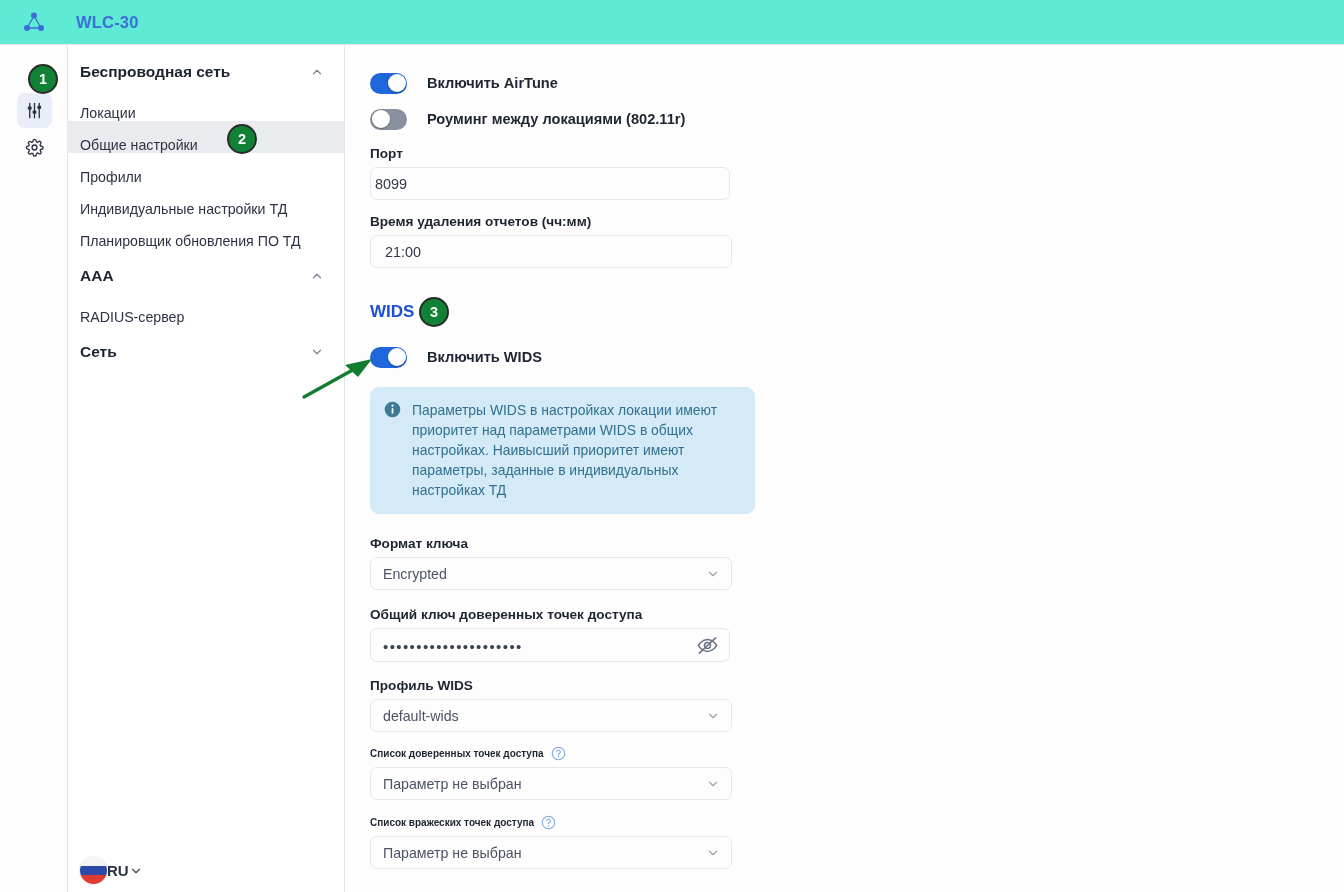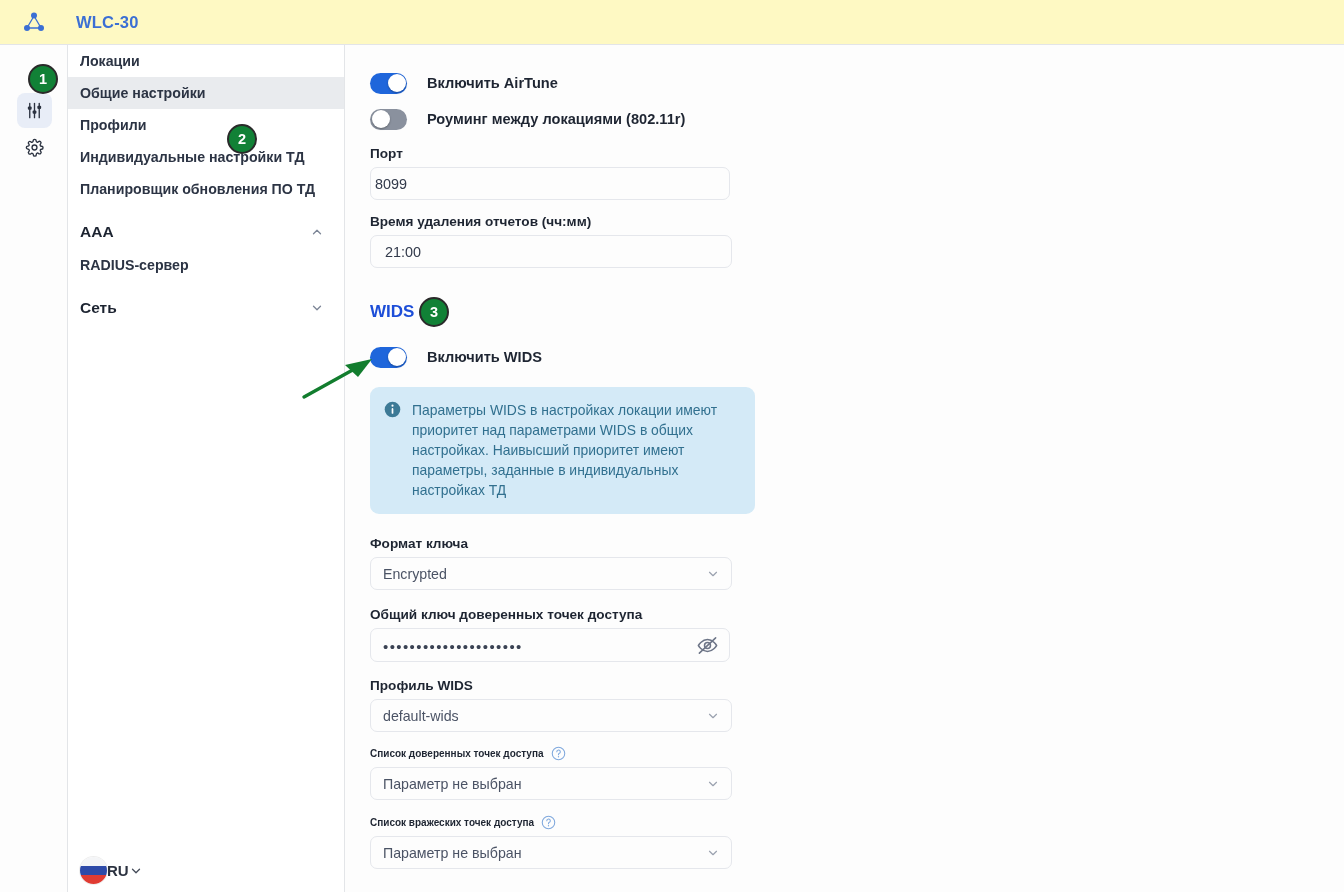--- a/index.html
+++ b/index.html
@@ -8,21 +8,21 @@
     width: 1344px; height: 892px;
     background: #ffffff;
     font-family: "Liberation Sans", "DejaVu Sans", sans-serif;
     overflow: hidden;
   }
   .app { position: relative; width: 1344px; height: 892px; background: #fdfdfd; }
 
   
   .header {
     position: absolute; left: 0; top: 0; width: 1344px; height: 45px;
-    background: #fef9c3;
+    background: #5eead4;
     border-bottom: 1px solid #e3e5e8;
     display: flex; align-items: center;
   }
   .logo-wrap {
     width: 68px; height: 44px;
     display: flex; align-items: center; justify-content: center;
   }
   .app-title {
     font-size: 16.5px; font-weight: 700; color: #3b6fd4;
     letter-spacing: .2px; margin-left: 8px;
@@ -50,24 +50,23 @@
   .nav-group {
     display: flex; align-items: center; justify-content: space-between;
     padding: 0 20px 0 12px; height: 34px; margin-top: 10px;
     cursor: pointer;
   }
   .nav-group-label {
     font-size: 15.5px; font-weight: 700; color: #1c2330;
   }
   .chev { width: 14px; height: 14px; color: #7c8596; flex: none; }
   .nav-item {
-    height: 32px; display: flex; align-items: center;
+    height: 32px; display: flex; align-items: flex-end;
     padding-left: 12px; font-size: 14.2px; color: #2c3444;
     cursor: pointer;
-    font-weight: bold;
   }
   .nav-item.selected { background: #e9ebee; }
 
   .lang {
     position: absolute; left: 12px; bottom: 8px;
     display: flex; align-items: center; cursor: pointer;
   }
   .flag {
     width: 27px; height: 27px; border-radius: 50%; overflow: hidden;
     display: flex; flex-direction: column; box-shadow: 0 0 0 1px rgba(0,0,0,.07);
@@ -200,20 +199,26 @@
     <div class="rail-btn two">
       <svg width="19" height="19" viewBox="0 0 24 24" fill="none" stroke="#2b3240" stroke-width="1.7">
         <circle cx="12" cy="12" r="3.1"></circle>
         <path d="M19.4 15a1.6 1.6 0 0 0 .32 1.76l.06.06a1.9 1.9 0 1 1-2.7 2.7l-.05-.06a1.6 1.6 0 0 0-1.77-.32 1.6 1.6 0 0 0-1 1.46V21a1.9 1.9 0 1 1-3.8 0v-.1A1.6 1.6 0 0 0 9.4 19.4a1.6 1.6 0 0 0-1.77.32l-.06.06a1.9 1.9 0 1 1-2.7-2.7l.06-.05A1.6 1.6 0 0 0 5.26 15a1.6 1.6 0 0 0-1.46-1H3.6a1.9 1.9 0 1 1 0-3.8h.1A1.6 1.6 0 0 0 5.16 9.4a1.6 1.6 0 0 0-.32-1.77l-.06-.06a1.9 1.9 0 1 1 2.7-2.7l.05.06A1.6 1.6 0 0 0 9.3 5.26 1.6 1.6 0 0 0 10.3 3.8V3.6a1.9 1.9 0 1 1 3.8 0v.1a1.6 1.6 0 0 0 1 1.46 1.6 1.6 0 0 0 1.77-.32l.06-.06a1.9 1.9 0 1 1 2.7 2.7l-.06.05a1.6 1.6 0 0 0-.32 1.77v.08a1.6 1.6 0 0 0 1.46 1h.19a1.9 1.9 0 1 1 0 3.8h-.1a1.6 1.6 0 0 0-1.4 1Z"></path>
       </svg>
     </div>
   </div>
 
   <div class="sidebar">
 
+    <div class="nav-group">
+      <span class="nav-group-label">Беспроводная сеть</span>
+      <svg class="chev" viewBox="0 0 24 24" fill="none" stroke="currentColor" stroke-width="2.2" stroke-linecap="round" stroke-linejoin="round">
+          <polyline points="18 15 12 9 6 15"></polyline>
+        </svg>
+    </div>
     <div class="nav-item">
         <span>Локации</span>
       </div>
     <div class="nav-item selected">
         <span>Общие настройки</span>
       </div>
     <div class="nav-item">
         <span>Профили</span>
       </div>
     <div class="nav-item">

